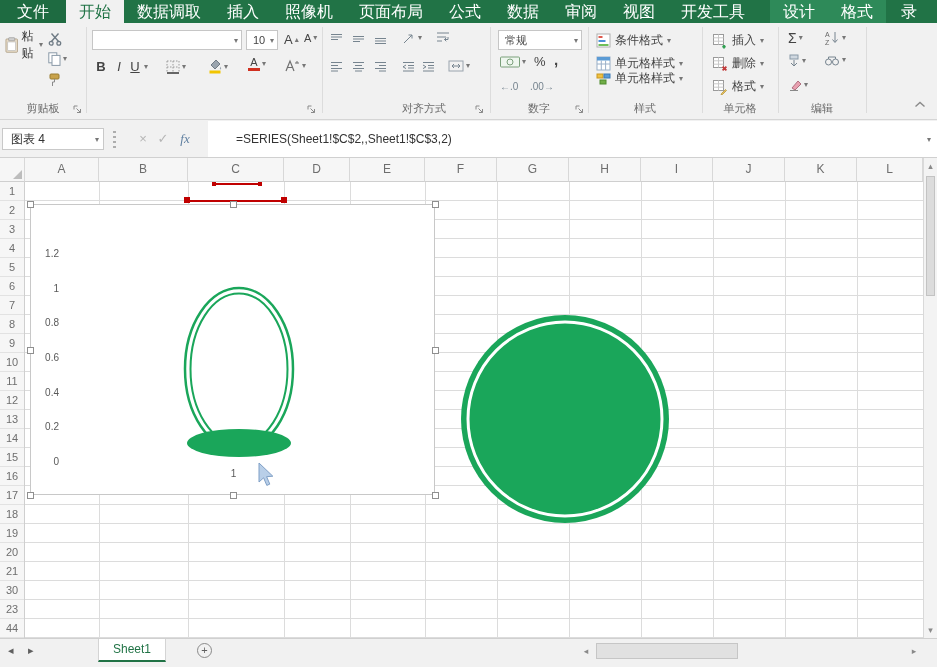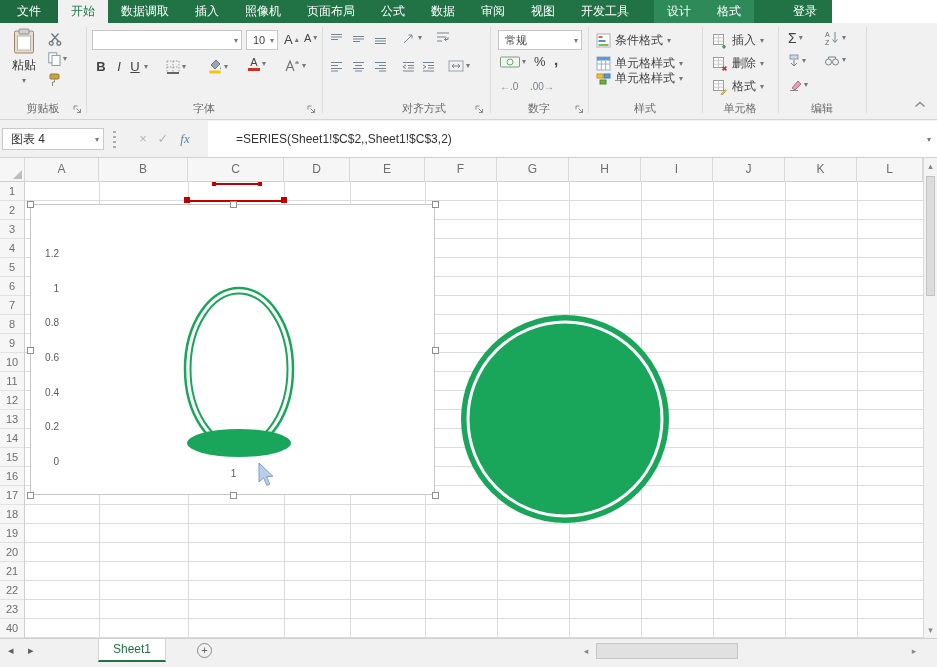--- a/index.html
+++ b/index.html
@@ -1,37 +1,37 @@
 <!DOCTYPE html>
 <html><head>
 <meta charset="utf-8">
 <style>
   * { box-sizing: border-box; margin: 0; padding: 0; }
   body { font-family: "Liberation Sans", "DejaVu Sans", sans-serif; background:#fff; }
   .app { position: relative; width: 937px; height: 667px; background: #fff; overflow: hidden; font-size: 12px; color: #333; }
 
   
-  .tabbar { position:absolute; left:0; top:0; width:832px; height:23px; background:#217346; display:flex; align-items:flex-end; color:#fff; font-size:12px; }
+  .tabbar { position:absolute; left:0; top:0; width:937px; height:23px; background:#217346; display:flex; align-items:flex-end; color:#fff; font-size:16px; }
   .tab { padding:0 13px; line-height:23px; white-space:nowrap; cursor:default; }
   .tab-file { background:#1e6b41; padding:0 17px; }
   .tab-active { background:#f1f1f1; color:#217346; }
   .tab-contextual { background:#2e8a59; }
   .signin { margin-left:auto; padding:0 15px; line-height:23px; }
 
   
   .ribbon { position:absolute; left:0; top:23px; width:937px; height:97px; background:#f1f1f1; border-bottom:1px solid #d5d5d5; }
   .gsep { position:absolute; top:4px; height:86px; width:1px; background:#dcdcdc; }
   .glabel { position:absolute; bottom:3px; font-size:11px; color:#6a6a6a; text-align:center; }
   .launcher { position:absolute; bottom:4px; }
   .combo { position:absolute; background:#fff; border:1px solid #c6c6c6; font-size:11px; color:#444; }
   .combo .val { position:absolute; left:6px; top:0; line-height:18px; }
   .combo .cdd { position:absolute; right:3px; top:5px; font-size:8px; color:#777; }
   .icbtn { position:absolute; display:flex; align-items:center; gap:2px; color:#444; }
   .dd { font-size:8px; color:#777; line-height:1; }
-  .bigbtn { position:absolute; display:flex; flex-direction:column; align-items:center; gap:3px; }
+  .bigbtn { position:absolute; display:flex; flex-direction:row; align-items:center; gap:3px; }
   .stackbtn { position:absolute; display:flex; align-items:center; gap:4px; font-size:12px; color:#444; white-space:nowrap; }
   .fontletter { font-size:13px; color:#444; width:14px; text-align:center; }
 
   
   .fbar { position:absolute; left:0; top:120px; width:937px; height:38px; background:#f1f1f1; border-bottom:1px solid #d0d0d0; }
   .namebox { position:absolute; left:2px; top:8px; width:102px; height:22px; background:#fff; border:1px solid #c9c9c9; }
   .fbtn { position:absolute; top:8px; width:18px; height:22px; text-align:center; line-height:22px; font-size:13px; color:#b5b5b5; }
   .fml { position:absolute; left:208px; top:1px; width:729px; height:36px; background:#fff; font-size:12px; color:#333; line-height:36px; padding-left:28px; white-space:nowrap; overflow:hidden; }
 
   
@@ -169,21 +169,20 @@
       </span>
       <span class="dd">▾</span>
     </div>
     <div class="icbtn" style="left:284px;top:36px">
       <svg width="16" height="14" viewBox="0 0 16 14">
           <path d="M2 12 L6 2 L10 12 M3.5 8.5 h5" stroke="#6f6f6f" fill="none" stroke-width="1.2"></path>
           <path d="M11 4 h4 M13 2 v2.2" stroke="#6f6f6f" stroke-width="1"></path>
         </svg>
       <span class="dd">▾</span>
     </div>
-    <div class="glabel" style="left:86px;width:236px">字体</div>
     <svg class="launcher" style="left:306px" width="11" height="11" viewBox="0 0 11 11">
         <path d="M2 2 h3.5 M2 2 v3.5" stroke="#8a8a8a" fill="none"></path>
         <path d="M4.5 4.5 L8.5 8.5 M8.5 5 V8.5 H5" stroke="#8a8a8a" fill="none"></path>
       </svg>
 
     <div class="icbtn" style="left:330px;top:10px">
       <svg width="13" height="11" viewBox="0 0 13 11">
           <path d="M1 1.5 h11 M1 4 h11 M1 6.5 h7" stroke="#76848f"></path>
         </svg>
     </div>
@@ -424,23 +423,23 @@
         <div>12</div>
         <div>13</div>
         <div>14</div>
         <div>15</div>
         <div>16</div>
         <div>17</div>
         <div>18</div>
         <div>19</div>
         <div>20</div>
         <div>21</div>
-        <div>22</div>
+        <div>30</div>
         <div>23</div>
-        <div>40</div>
+        <div>44</div>
       </div>
 
     <div class="cells"></div>
 
     <div class="vline" style="left:99px"></div>
     <div class="vline" style="left:188px"></div>
     <div class="vline" style="left:284px"></div>
     <div class="vline" style="left:350px"></div>
     <div class="vline" style="left:425px"></div>
     <div class="vline" style="left:497px"></div>

